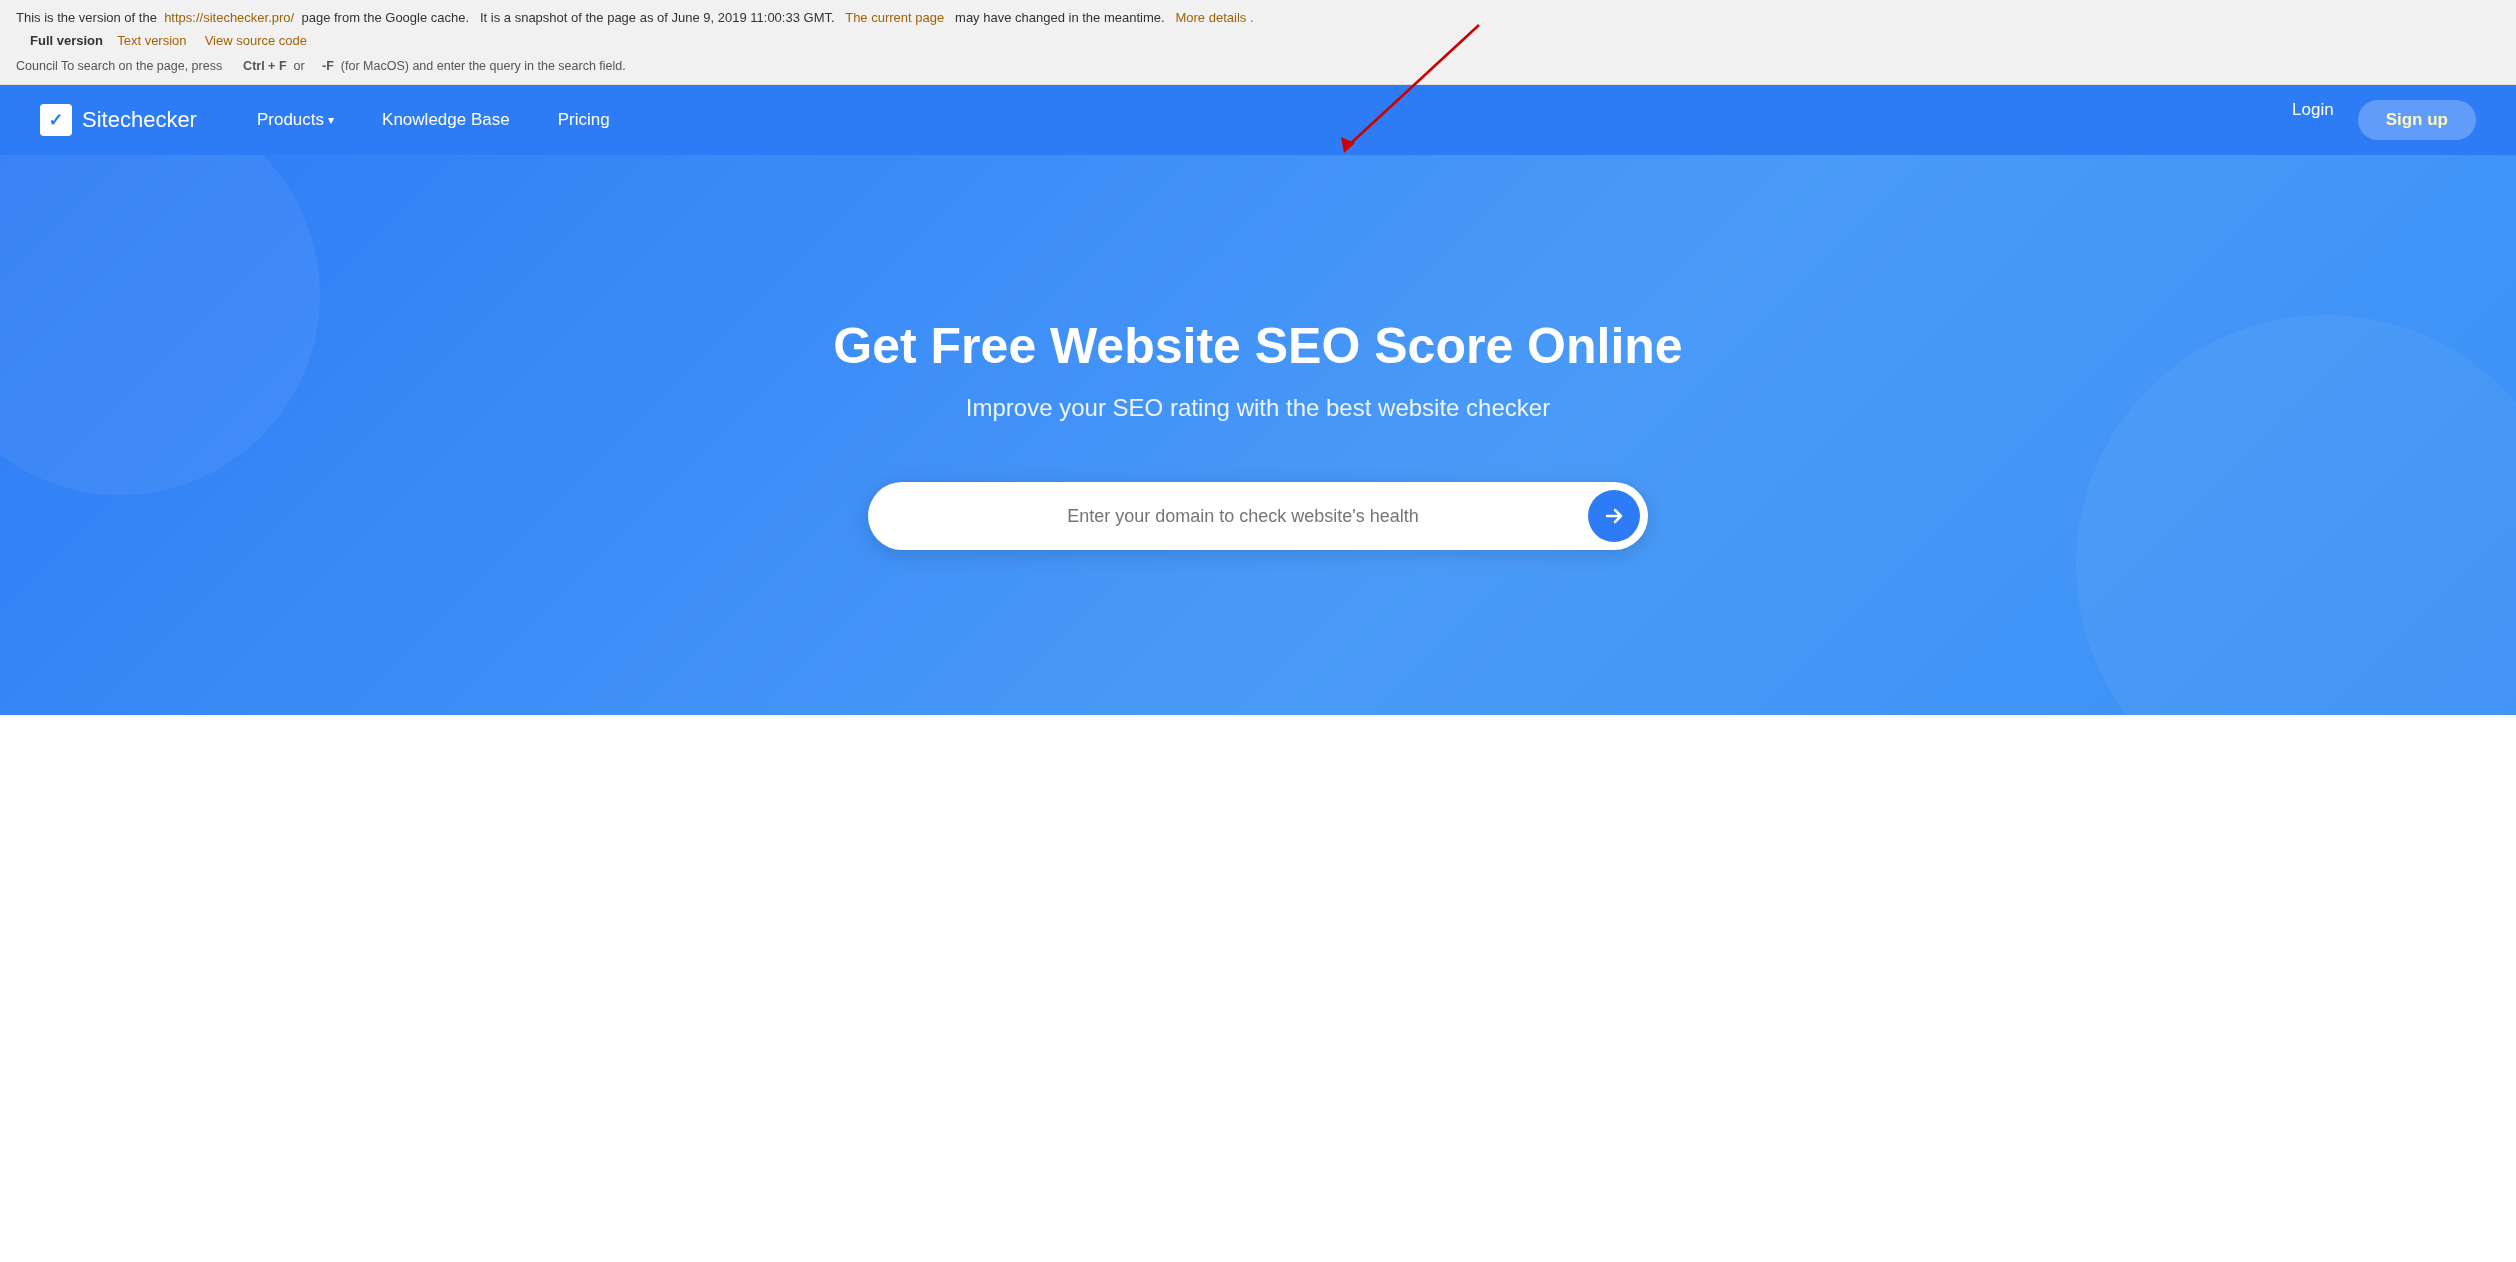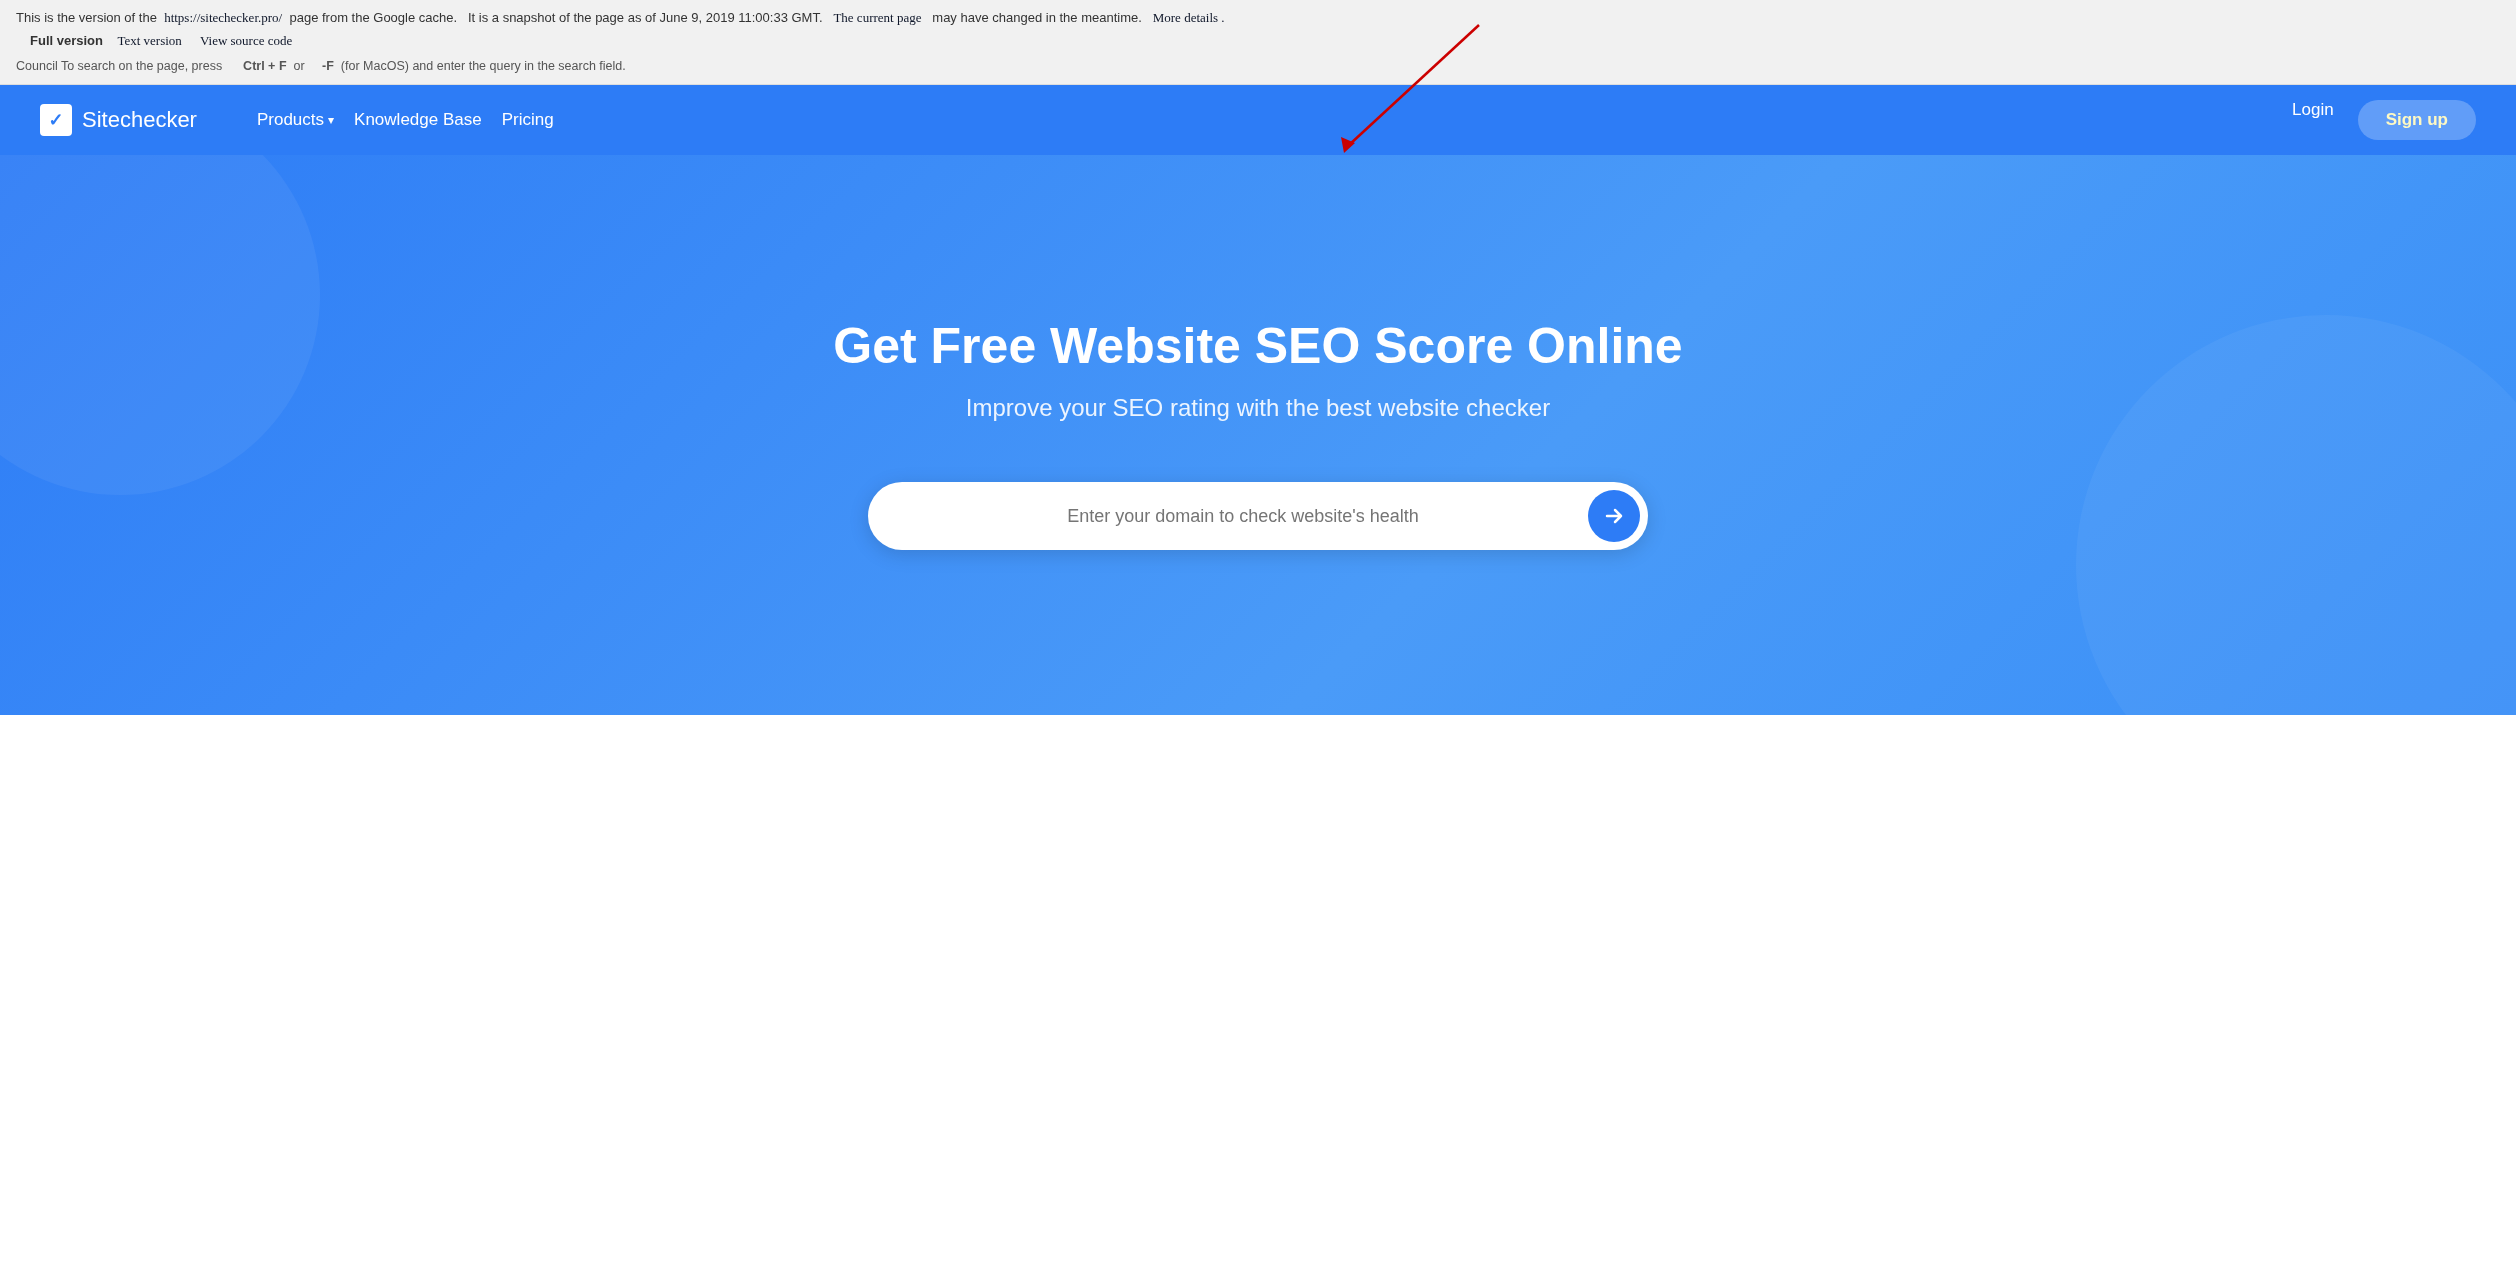--- a/index.html
+++ b/index.html
@@ -7,21 +7,21 @@
 
     
     .cache-banner {
       background: #f1f1f1;
       border-bottom: 1px solid #ddd;
       padding: 8px 16px;
       font-size: 13px;
       color: #333;
       line-height: 1.6;
     }
-    .cache-banner a { color: #0f172a; text-decoration: none; font-family: Liberation Serif, serif; }
+    .cache-banner a { color: #a16207; text-decoration: none; }
     .cache-banner .line2 { margin-top: 2px; }
     .cache-banner strong { font-weight: bold; padding-left: 14px; }
     .cache-banner .line3 { margin-top: 4px; color: #555; font-size: 12.5px; }
 
     
     .navbar {
       background: #2d7cf6;
       display: flex;
       align-items: center;
       padding: 0 40px;
@@ -47,21 +47,21 @@
       font-weight: bold;
     }
     .logo-text {
       color: white;
       font-size: 22px;
       font-weight: normal;
     }
     .navbar-nav {
       display: flex;
       align-items: center;
-      gap: 20px;
+      gap: 48px;
       flex: 1;
     }
     .nav-link {
       color: white;
       text-decoration: none;
       font-size: 17px;
       font-weight: 400;
       display: flex;
       align-items: center;
       gap: 4px;

